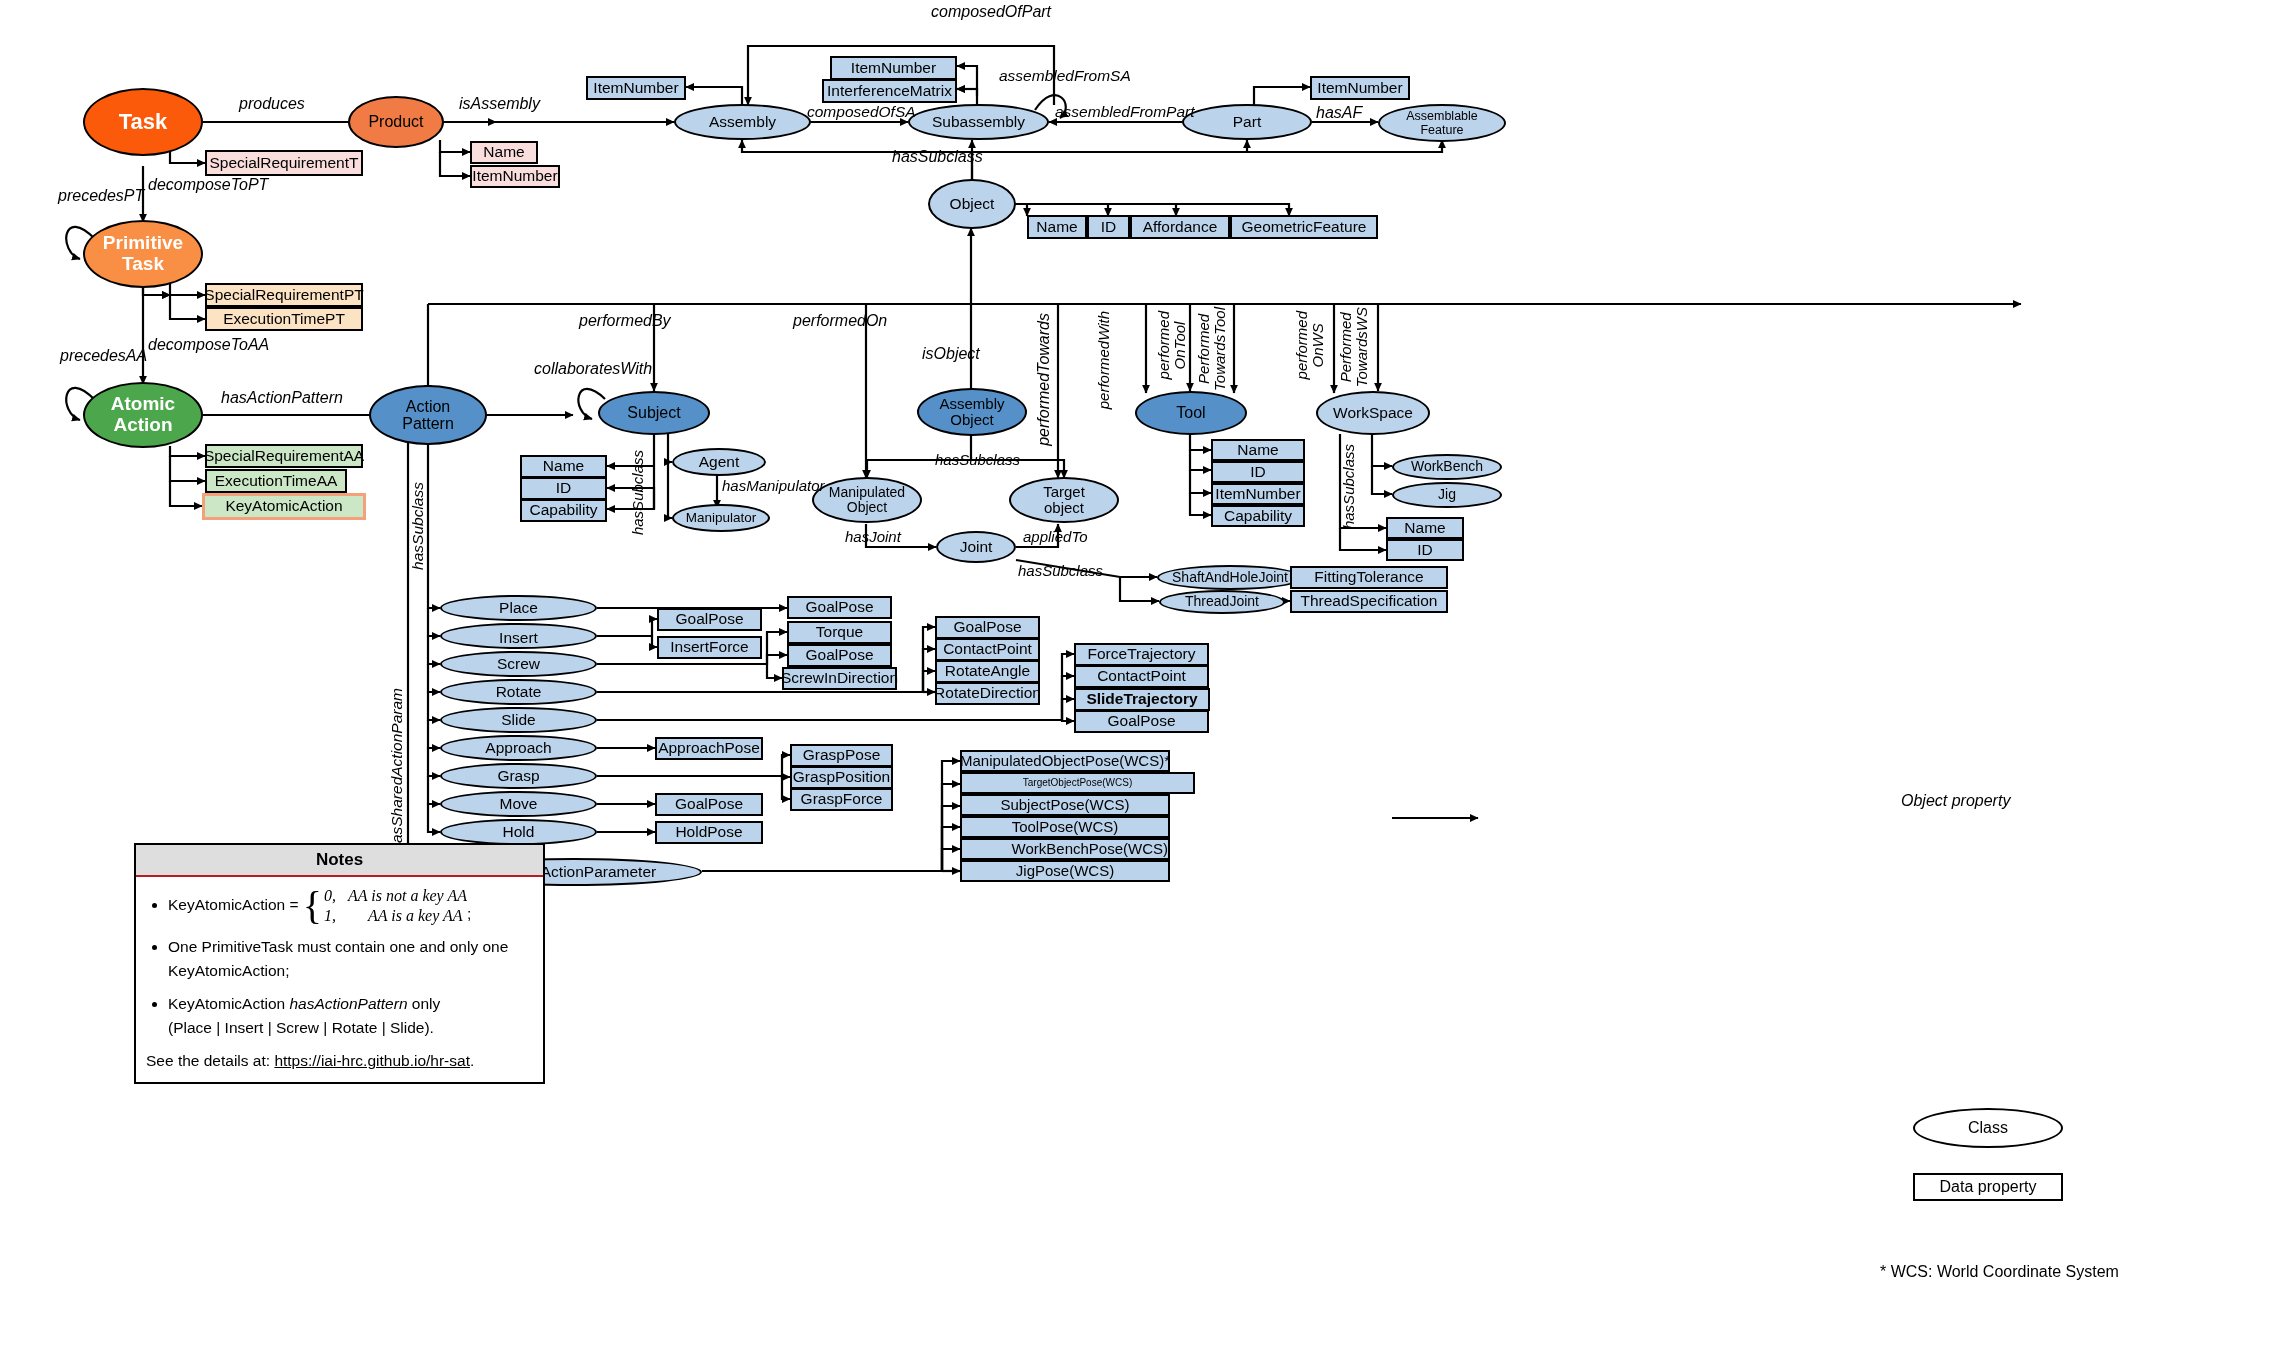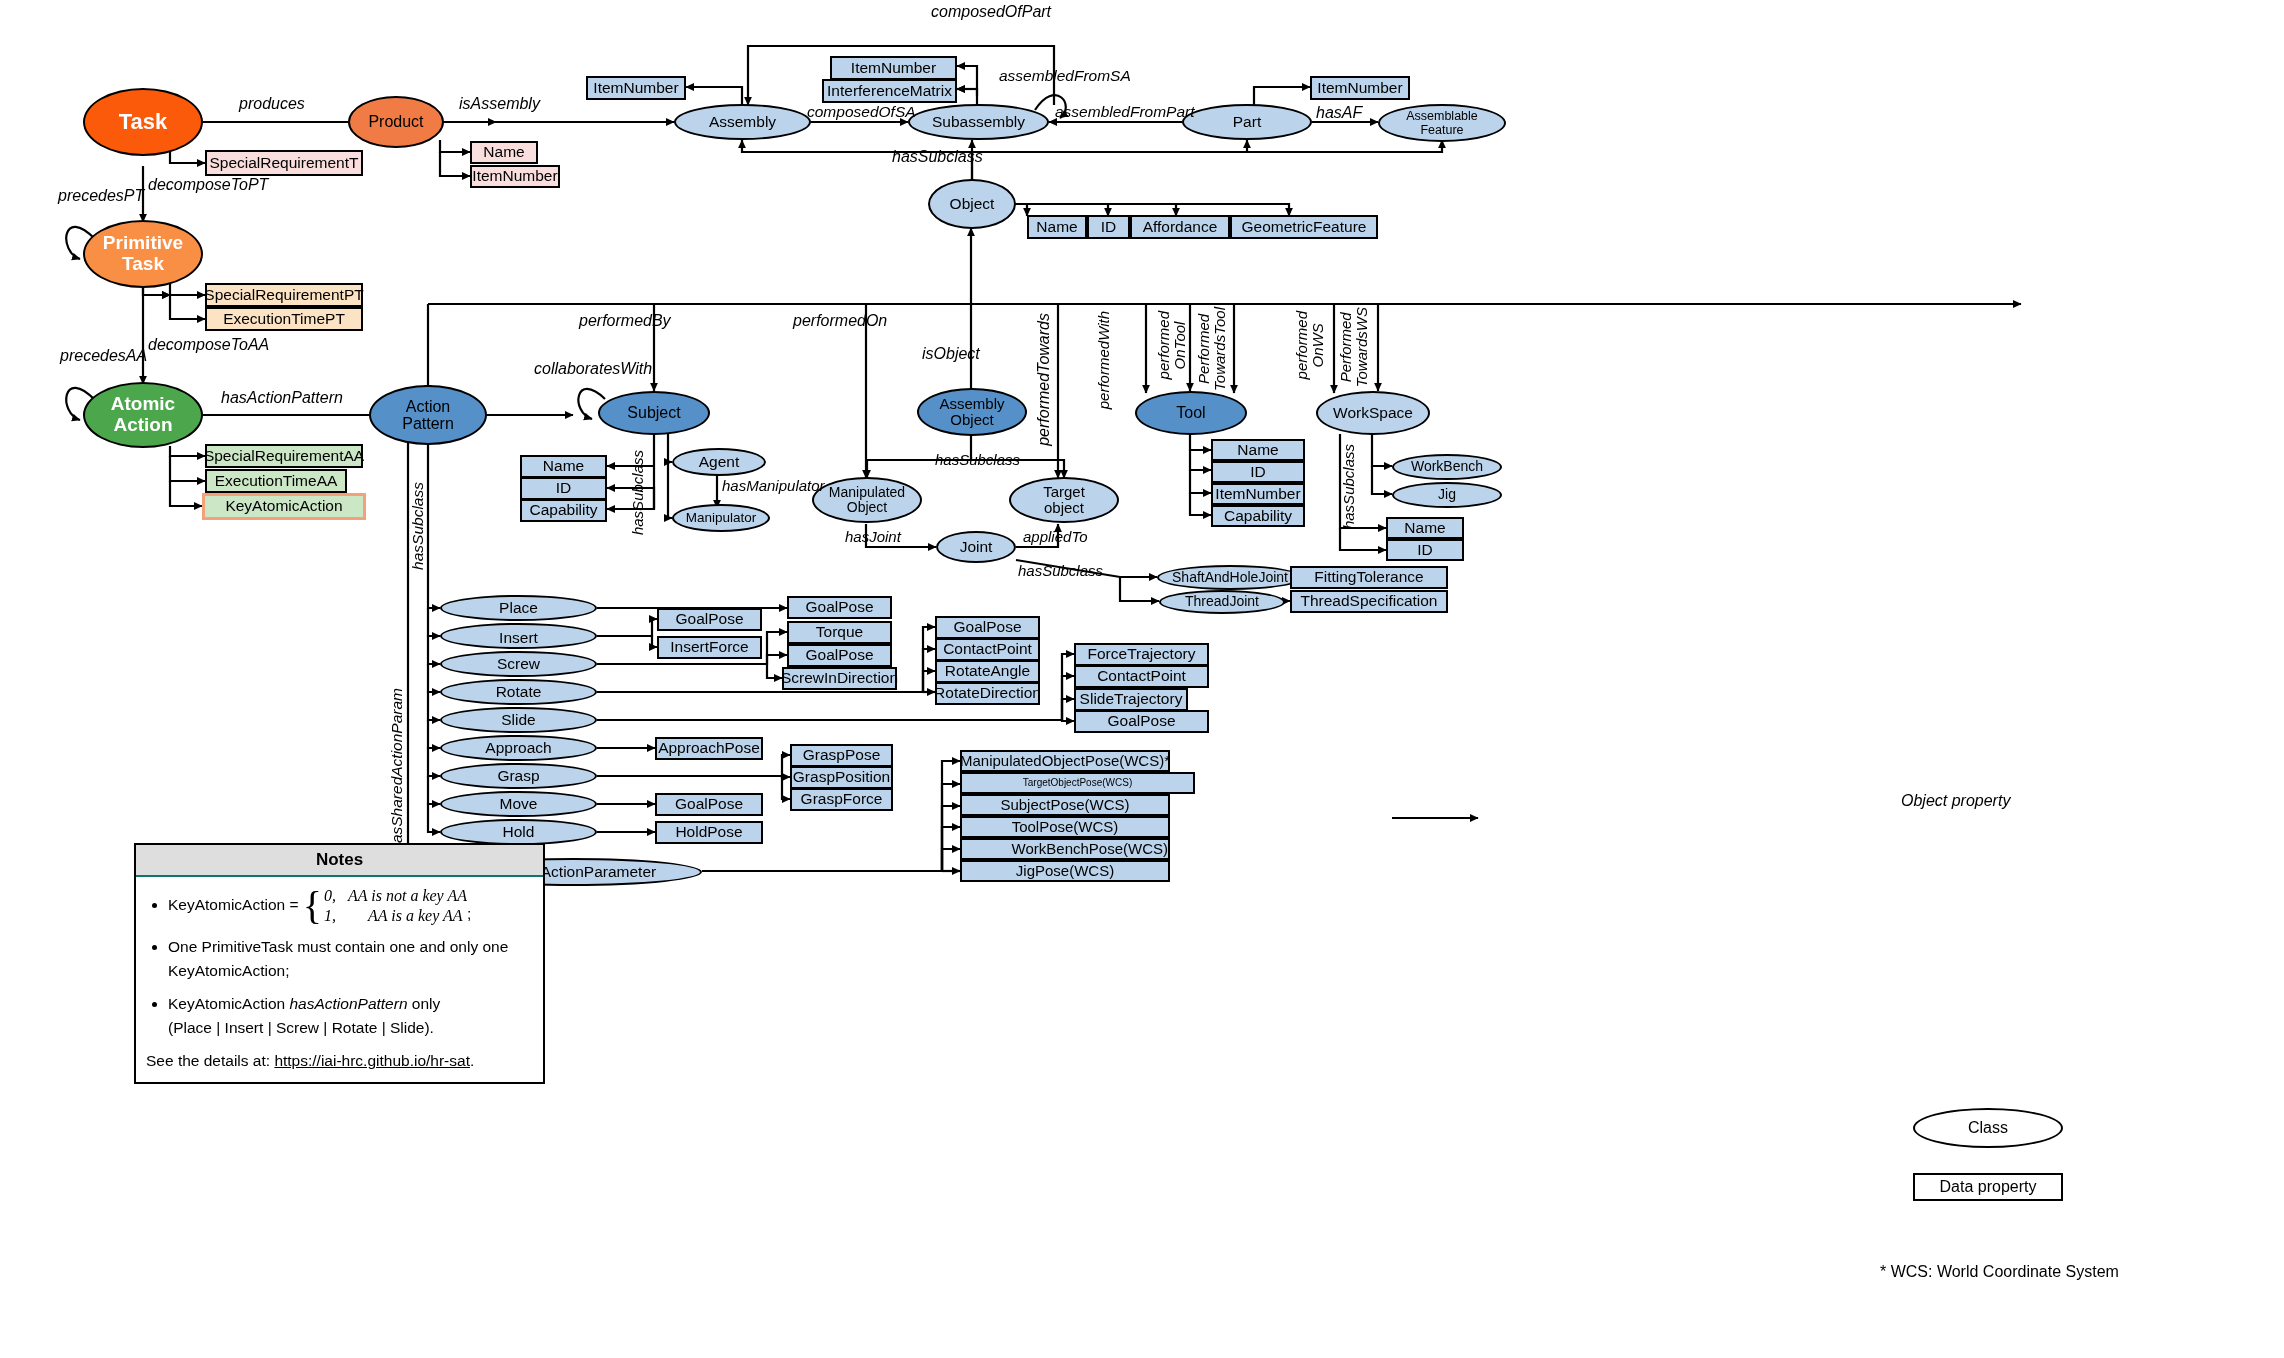--- a/index.html
+++ b/index.html
@@ -30,21 +30,21 @@
   .b-blue{background:#BBD4EC;}
   .b-keyaa{border:3px solid #F4A07A;}
 
   .lbl{position:absolute;font-style:italic;color:#000;white-space:nowrap;
        line-height:1.05;}
   .lbl.vert{writing-mode:vertical-rl;transform:rotate(180deg);text-align:center;}
   .lbl.ctr{text-align:center;}
 
   
   #notes{position:absolute;border:2px solid #000;background:#fff;box-sizing:border-box;}
-  #notes .nhead{border-bottom:2px solid #0f766e;background:#DEDEDE;text-align:center;
+  #notes .nhead{border-bottom:2px solid #b91c1c;background:#DEDEDE;text-align:center;
                 font-weight:bold;font-size:17px;padding:5px 0;}
   #notes .nbody{padding:9px 10px 6px 10px;font-size:15.5px;color:#000;}
   #notes ul{margin:0;padding:0 0 0 22px;}
   #notes li{margin:0 0 9px 0;line-height:1.55;}
   .brace{display:inline-flex;align-items:center;vertical-align:middle;}
   .brace .bch{font-size:40px;line-height:0.8;font-family:"Liberation Serif",serif;}
   .brace .bcol{display:inline-flex;flex-direction:column;font-family:"Liberation Serif",serif;
                 font-style:italic;font-size:16px;line-height:1.25;padding-left:2px;}
   .brace .bcol span{white-space:nowrap;}
   .seeline{font-size:15.5px;line-height:1.5;margin-top:2px;}
@@ -465,21 +465,21 @@
   </div>
   <div class="node box b-blue" style="left:935px;top:682px;width:105px;height:23px;font-size:15.5px;">
     <span>RotateDirection</span>
   </div>
   <div class="node box b-blue" style="left:1074px;top:643px;width:135px;height:23px;font-size:15.5px;">
     <span>ForceTrajectory</span>
   </div>
   <div class="node box b-blue" style="left:1074px;top:665px;width:135px;height:23px;font-size:15.5px;">
     <span>ContactPoint</span>
   </div>
-  <div class="node box b-blue" style="left:1074px;top:688px;width:114px;height:23px;font-size:15.5px;">
+  <div class="node box b-blue" style="left:1074px;top:688px;width:136px;height:23px;font-size:15.5px;font-weight:bold;">
     <span>SlideTrajectory</span>
   </div>
   <div class="node box b-blue" style="left:1074px;top:710px;width:135px;height:23px;font-size:15.5px;">
     <span>GoalPose</span>
   </div>
   <div class="node box b-blue" style="left:655px;top:737px;width:108px;height:23px;font-size:15.5px;">
     <span>ApproachPose</span>
   </div>
   <div class="node box b-blue" style="left:790px;top:744px;width:103px;height:23px;font-size:15.5px;">
     <span>GraspPose</span>

